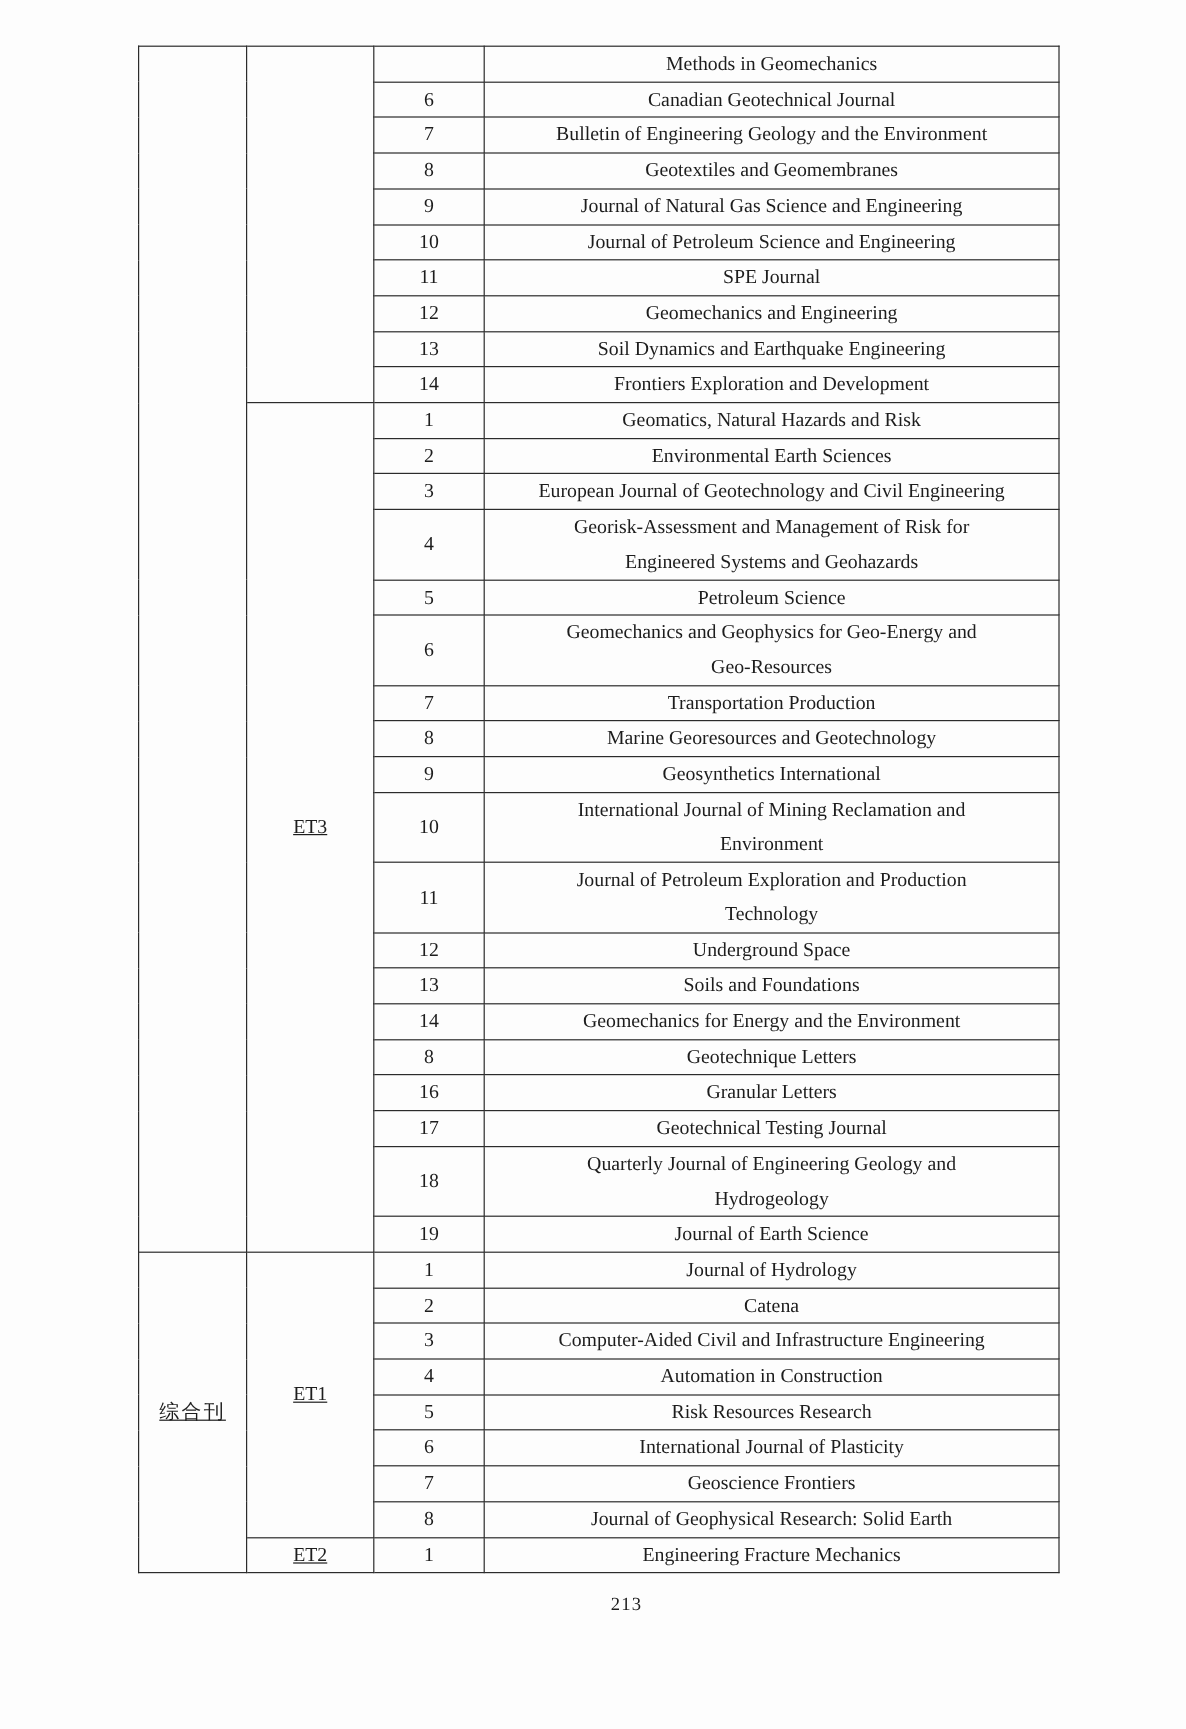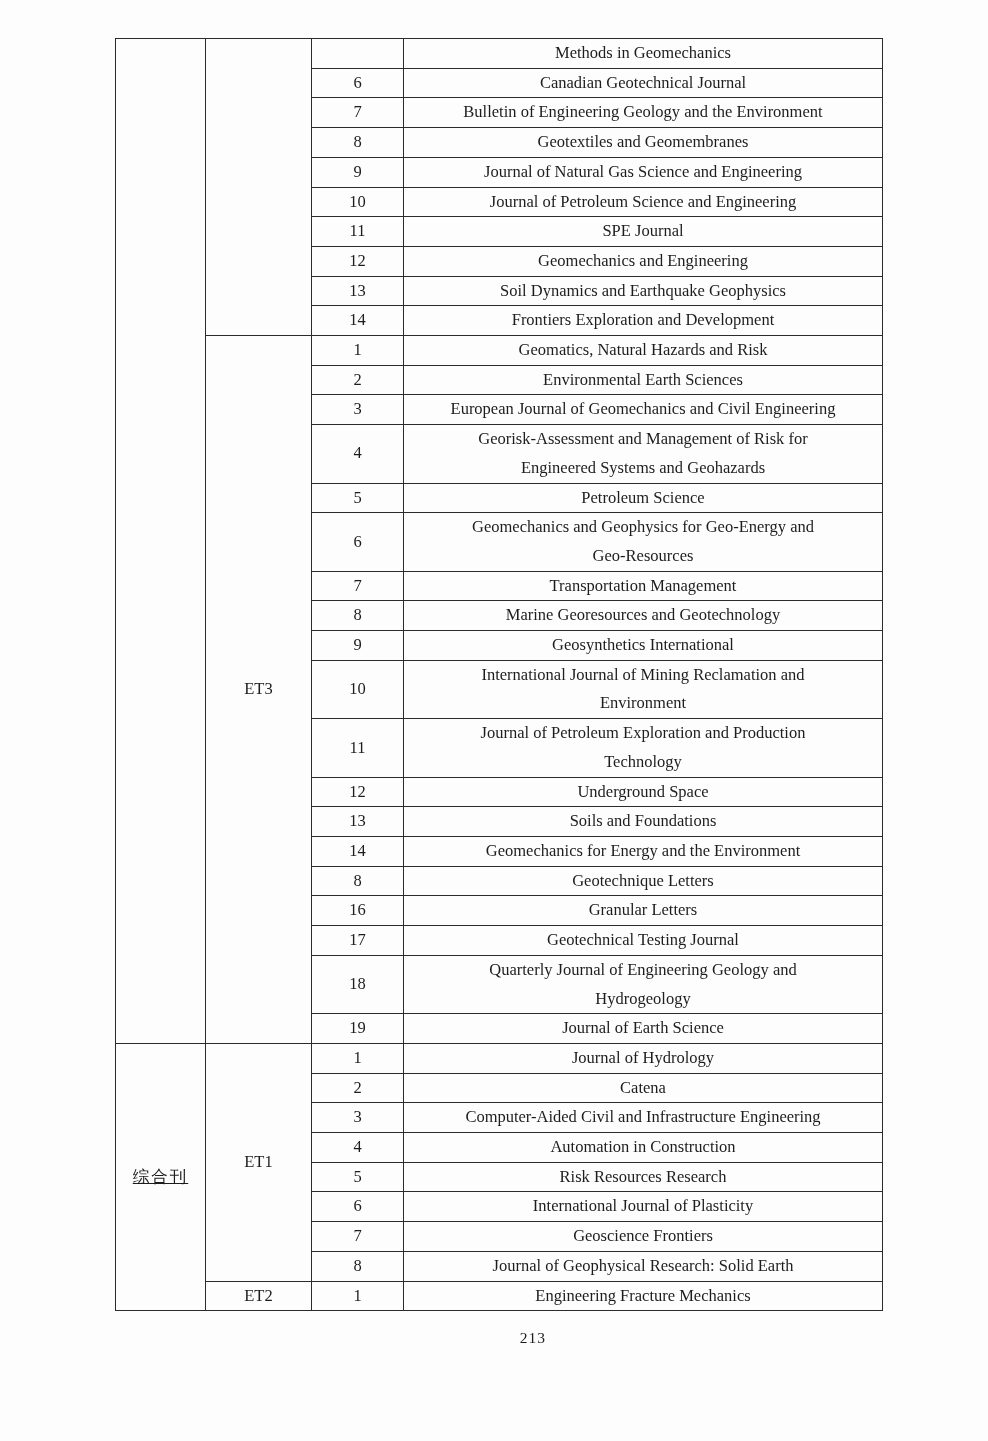--- a/index.html
+++ b/index.html
@@ -35,33 +35,34 @@
     padding: 0 4px;
     overflow: hidden;
   }
   td.cat-cell {
     font-size: 20px;
     letter-spacing: 2px;
     text-decoration: underline;
   }
   td.tier-cell {
     font-size: 16.5px;
+    text-decoration: underline;
   }
   td.num-cell {
     font-size: 16.5px;
   }
   td.journal-cell {
     white-space: pre-line;
   }
   .page-number {
     position: absolute;
     top: 1329px;
-    left: 446px;
+    left: 472px;
     width: 100px;
-    text-align: right;
+    text-align: center;
     font-size: 15.5px;
     letter-spacing: 1px;
     color: #1d1d1d;
   }
 </style>
 </head>
 <body>
 
 <div class="doc-page">
 
@@ -102,56 +103,56 @@
         <tr>
           <td class="num-cell">11</td>
           <td class="journal-cell">SPE Journal</td>
         </tr>
         <tr>
           <td class="num-cell">12</td>
           <td class="journal-cell">Geomechanics and Engineering</td>
         </tr>
         <tr>
           <td class="num-cell">13</td>
-          <td class="journal-cell">Soil Dynamics and Earthquake Geophysics</td>
+          <td class="journal-cell">Soil Dynamics and Earthquake Engineering</td>
         </tr>
         <tr>
           <td class="num-cell">14</td>
           <td class="journal-cell">Frontiers Exploration and Development</td>
         </tr>
         <tr>
           <td rowspan="19" class="tier-cell">ET3</td>
           <td class="num-cell">1</td>
           <td class="journal-cell">Geomatics, Natural Hazards and Risk</td>
         </tr>
         <tr>
           <td class="num-cell">2</td>
           <td class="journal-cell">Environmental Earth Sciences</td>
         </tr>
         <tr>
           <td class="num-cell">3</td>
-          <td class="journal-cell">European Journal of Geomechanics and Civil Engineering</td>
+          <td class="journal-cell">European Journal of Geotechnology and Civil Engineering</td>
         </tr>
         <tr>
           <td class="num-cell">4</td>
           <td class="journal-cell">Georisk-Assessment and Management of Risk for
 Engineered Systems and Geohazards</td>
         </tr>
         <tr>
           <td class="num-cell">5</td>
           <td class="journal-cell">Petroleum Science</td>
         </tr>
         <tr>
           <td class="num-cell">6</td>
           <td class="journal-cell">Geomechanics and Geophysics for Geo-Energy and
 Geo-Resources</td>
         </tr>
         <tr>
           <td class="num-cell">7</td>
-          <td class="journal-cell">Transportation Management</td>
+          <td class="journal-cell">Transportation Production</td>
         </tr>
         <tr>
           <td class="num-cell">8</td>
           <td class="journal-cell">Marine Georesources and Geotechnology</td>
         </tr>
         <tr>
           <td class="num-cell">9</td>
           <td class="journal-cell">Geosynthetics International</td>
         </tr>
         <tr>

